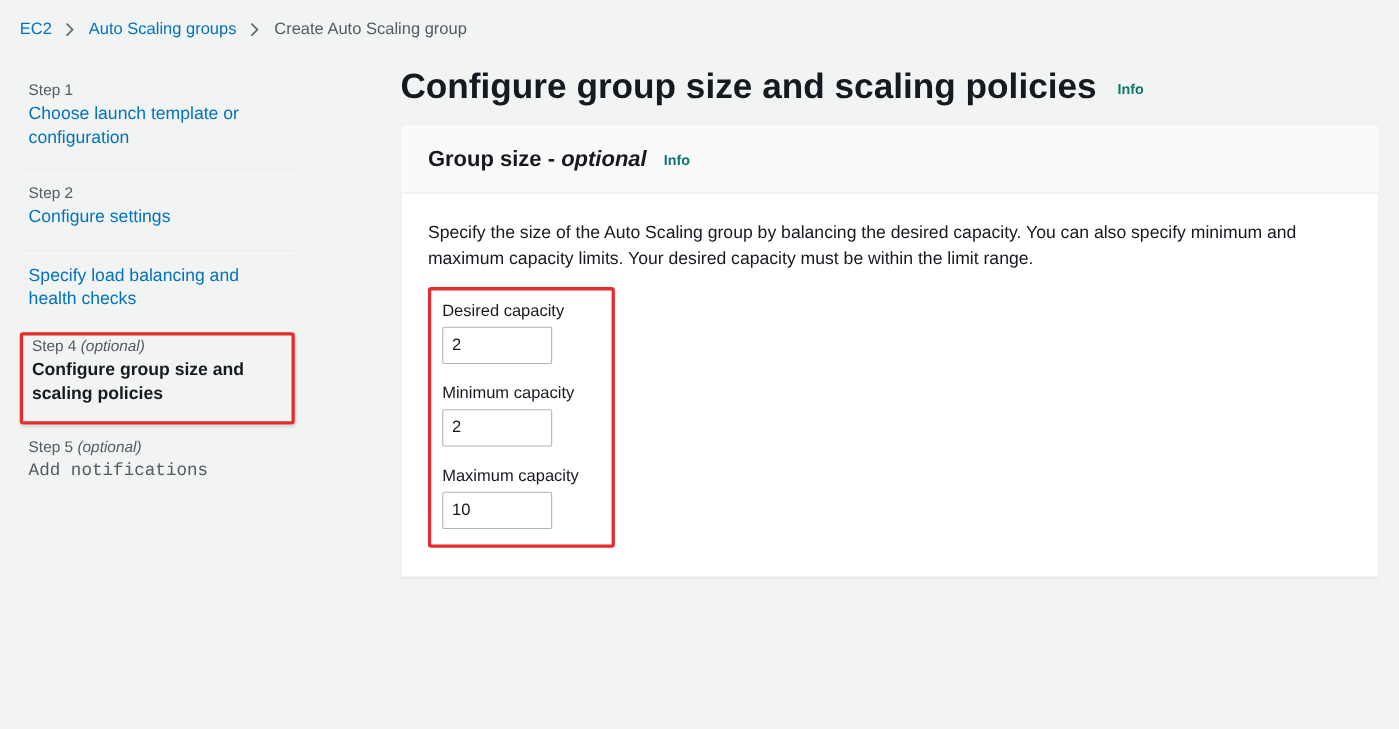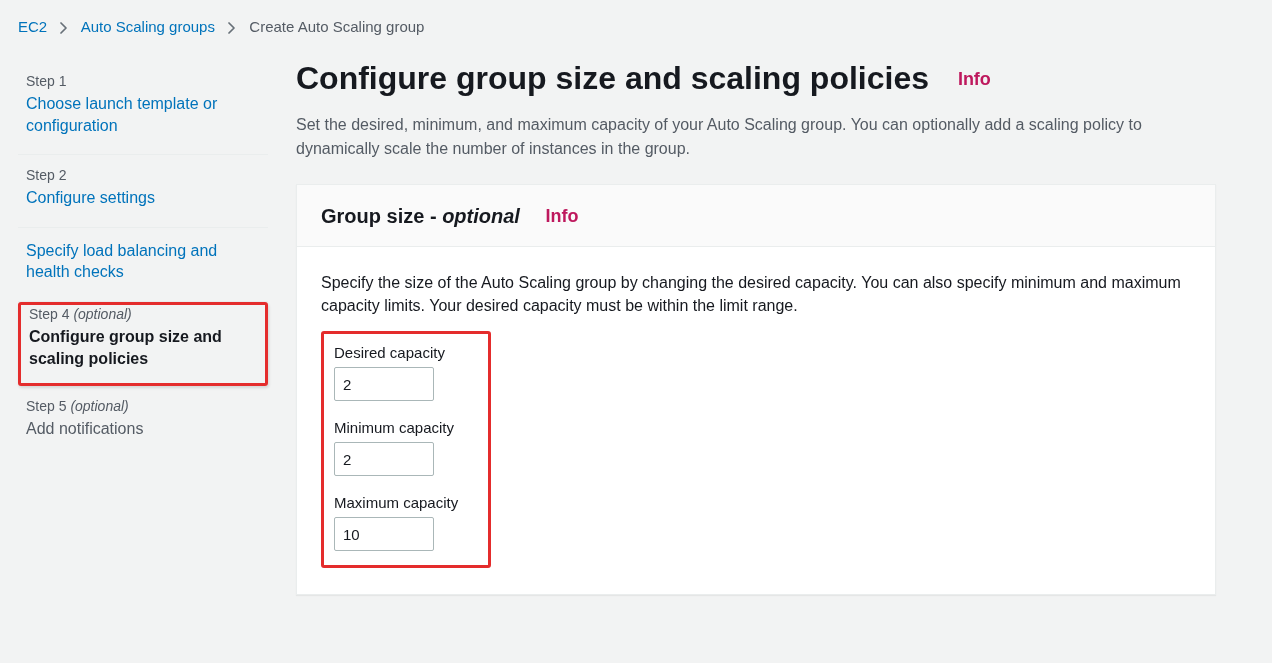--- a/index.html
+++ b/index.html
@@ -25,21 +25,21 @@
     .bc-chevron {
       display: inline-block;
       margin: 0 8px;
       color: #687078;
       vertical-align: -2px;
     }
     .bc-current { color: #545b64; }
 
     .columns {
       display: flex;
-      gap: 28px;
+      gap: 96px;
     }
     .sidebar {
       width: 250px;
       flex: 0 0 250px;
       padding-top: 6px;
     }
     .step {
       padding: 12px 8px 18px 8px;
       border-bottom: 1px solid #eaeded;
     }
@@ -65,39 +65,40 @@
     .step-link {
       color: #0073bb;
       text-decoration: none;
     }
     .step-title.active {
       color: #16191f;
       font-weight: 700;
     }
     .step-title.future {
       color: #545b64;
+      font-family: Liberation Mono, monospace;
     }
 
     .main {
       flex: 1 1 auto;
       padding-top: 4px;
       max-width: 920px;
     }
     h1.page-title {
       font-size: 32px;
       line-height: 1.2;
       font-weight: 700;
       margin: 0 0 16px 0;
     }
     .info-link {
-      color: #be185d;
-      font-size: 18px;
+      color: #0f766e;
+      font-size: 13px;
       font-weight: 700;
       text-decoration: none;
-      margin-left: 20px;
+      margin-left: 10px;
       vertical-align: 4px;
     }
     .info-link.sm { vertical-align: 1px; }
     p.desc {
       color: #545b64;
       font-size: 16px;
       line-height: 1.45;
       margin: 0 0 24px 0;
     }
 
@@ -217,31 +218,30 @@
 
     </nav>
 
     <main class="main">
 
       <h1 class="page-title">
         <span>Configure group size and scaling policies</span>
         <a href="#" class="info-link">Info</a>
       </h1>
 
-      <p class="desc">Set the desired, minimum, and maximum capacity of your Auto Scaling group. You can optionally add a scaling policy to dynamically scale the number of instances in the group.</p>
 
       <section class="panel">
         <div class="panel-header">
           <span class="panel-title">
             <span>Group size - </span><span class="opt">optional</span>
           </span>
           <a href="#" class="info-link sm">Info</a>
         </div>
         <div class="panel-body">
-          <div class="panel-body-desc">Specify the size of the Auto Scaling group by changing the desired capacity. You can also specify minimum and maximum capacity limits. Your desired capacity must be within the limit range.</div>
+          <div class="panel-body-desc">Specify the size of the Auto Scaling group by balancing the desired capacity. You can also specify minimum and maximum capacity limits. Your desired capacity must be within the limit range.</div>
 
           <div class="field-box highlight">
 
             <div class="field">
               <div class="field-label">Desired capacity</div>
               <input type="text" value="2" style="">
             </div>
 
             <div class="field">
               <div class="field-label">Minimum capacity</div>

